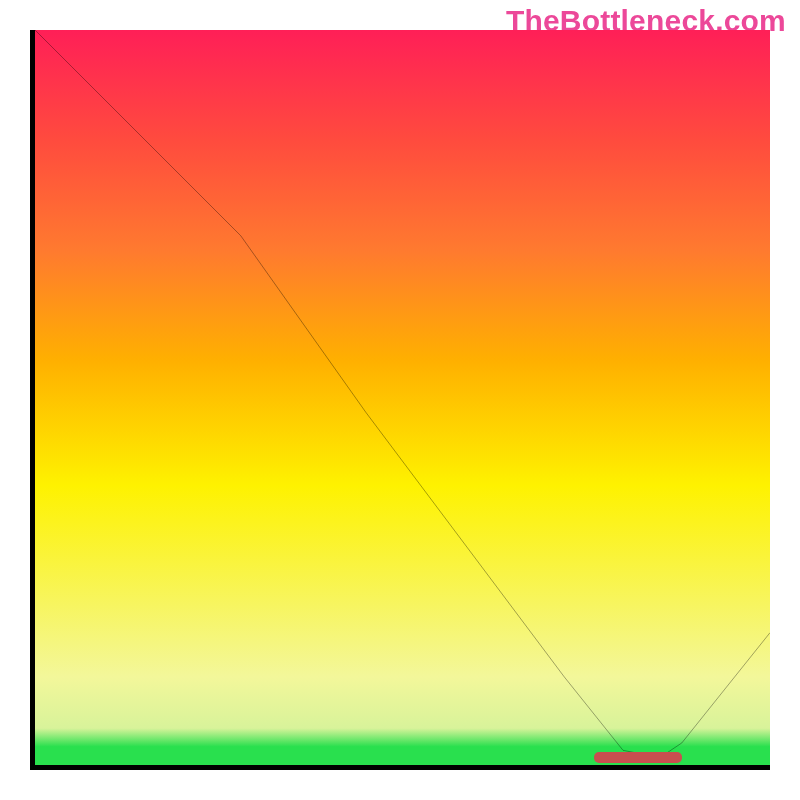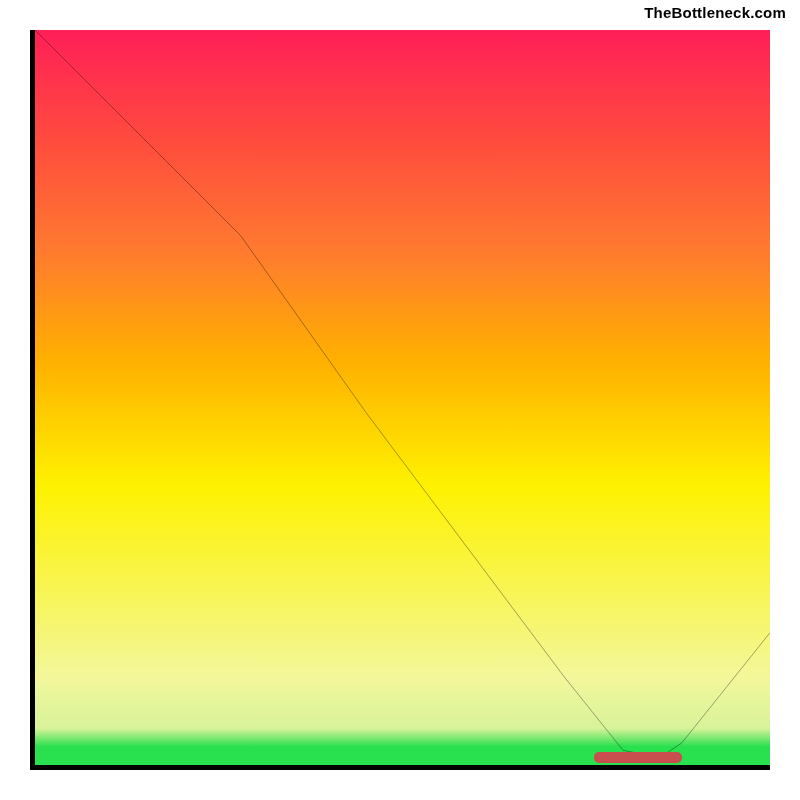--- a/index.html
+++ b/index.html
@@ -13,23 +13,23 @@
   }
   .wrap {
     position: relative;
     width: 800px;
     height: 800px;
   }
   .watermark {
     position: absolute;
     top: 4px;
     right: 14px;
-    font-size: 15px;
+    font-size: 30px;
     font-weight: 600;
-    color: #000000;
+    color: #ec4899;
     letter-spacing: 0.2px;
   }
   .plot {
     position: absolute;
     left: 30px;
     top: 30px;
     width: 740px;
     height: 740px;
     box-sizing: border-box;
     border-left: 5px solid #000;

